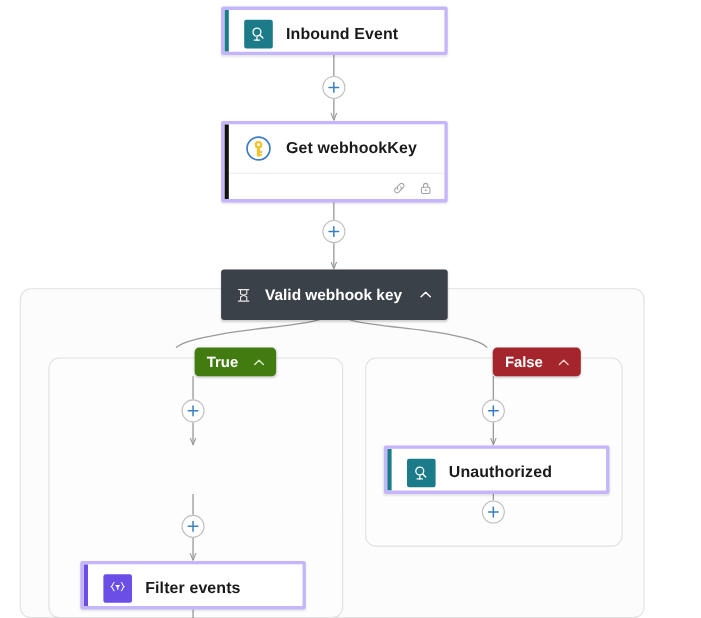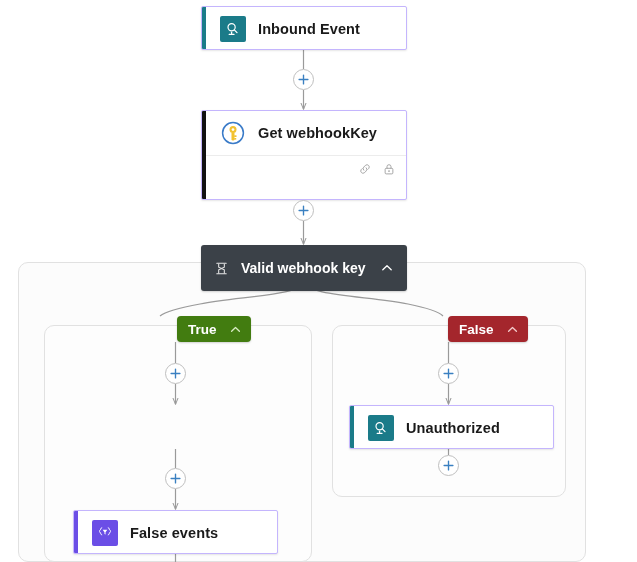--- a/index.html
+++ b/index.html
@@ -59,21 +59,21 @@
     top: 325px;
     width: 234px;
     height: 172px;
     background: #fdfdfd;
   }
 
   
   .card {
     position: absolute;
     background: #ffffff;
-    border: 1px solid #c4b5fd;
+    border: 3px solid #c4b5fd;
     border-radius: 2px;
     box-shadow: 0 1px 2px rgba(0,0,0,0.10);
     box-sizing: border-box;
     z-index: 3;
     overflow: hidden;
   }
   .card .accent {
     position: absolute;
     left: 0; top: 0; bottom: 0;
     width: 4px;
@@ -114,21 +114,21 @@
     width: 14px;
     height: 14px;
     display: flex;
     align-items: center;
     justify-content: center;
     opacity: .62;
   }
 
   
   #node-inbound   { left: 201px; top: 6px;   width: 206px; height: 44px; }
-  #node-getkey    { left: 201px; top: 110px; width: 206px; height: 90px; }
+  #node-getkey    { left: 201px; top: 110px; width: 206px; height: 74px; }
   #node-accepted  { left: 73px;  top: 405px; width: 205px; height: 44px; }
   #node-unauth    { left: 349px; top: 405px; width: 205px; height: 44px; }
   #node-filter    { left: 73px;  top: 510px; width: 205px; height: 44px; }
 
   
   .cond {
     position: absolute;
     left: 201px;
     top: 245px;
     width: 206px;
@@ -360,21 +360,21 @@
     <div class="card-head">
       <div class="card-icon" style="background:#6b4ee6">
         <svg width="18" height="18" viewBox="0 0 20 20" fill="none" xmlns="http://www.w3.org/2000/svg">
           <path d="M6.4 4 C5.2 4 5.4 6.4 4.3 7.3 C3.7 7.8 3.4 8.1 3.4 8.1 C3.4 8.1 3.7 8.4 4.3 8.9
                    C5.4 9.8 5.2 12.2 6.4 12.2" stroke="#ffffff" stroke-width="1.1" fill="none" stroke-linecap="round"></path>
           <path d="M13.6 4 C14.8 4 14.6 6.4 15.7 7.3 C16.3 7.8 16.6 8.1 16.6 8.1 C16.6 8.1 16.3 8.4 15.7 8.9
                    C14.6 9.8 14.8 12.2 13.6 12.2" stroke="#ffffff" stroke-width="1.1" fill="none" stroke-linecap="round"></path>
           <path d="M7.4 6.4 L12.6 6.4 L10.6 9.1 L10.6 11.8 L9.4 11.1 L9.4 9.1 Z" fill="#ffffff"></path>
         </svg>
       </div>
-      <div class="card-title">False events</div>
+      <div class="card-title">Filter events</div>
     </div>
   </div>
 
   <div class="plus" id="plus-1">
     <svg width="11" height="11" viewBox="0 0 12 12" xmlns="http://www.w3.org/2000/svg">
       <line x1="6" y1="1.2" x2="6" y2="10.8" stroke="#3a80c1" stroke-width="1.5" stroke-linecap="round"></line>
       <line x1="1.2" y1="6" x2="10.8" y2="6" stroke="#3a80c1" stroke-width="1.5" stroke-linecap="round"></line>
     </svg>
   </div>
   <div class="plus" id="plus-2">

